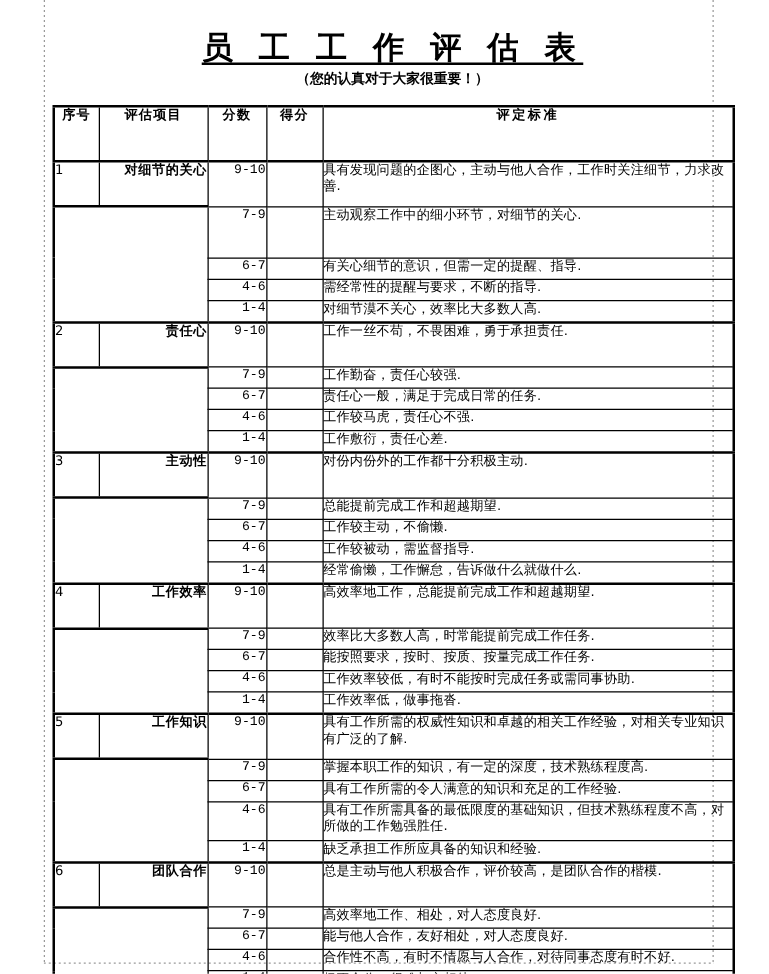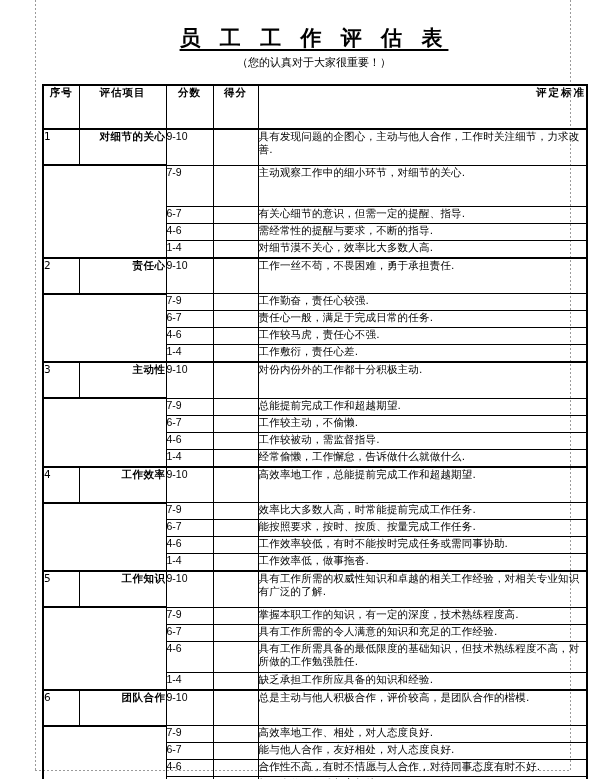--- a/index.html
+++ b/index.html
@@ -38,32 +38,33 @@
     top: 14px;
     width: 544px;
   }
 
   .title-block {
     text-align: center;
     padding-top: 10px;
   }
   .form-title {
     font-family: "DejaVu Sans", "Liberation Sans", sans-serif;
-    font-size: 21px;
+    font-size: 25px;
     font-weight: bold;
     letter-spacing: 6px;
     text-decoration: underline;
     text-underline-offset: 4px;
     display: inline-block;
     line-height: 28px;
   }
   .form-subtitle {
     font-size: 11px;
     line-height: 20px;
     margin-top: 1px;
+    font-weight: bold;
   }
 
   table.eval {
     border-collapse: collapse;
     table-layout: fixed;
     width: 544px;
     margin-top: 11px;
     border: 2px solid #000;
   }
   table.eval td, table.eval th {
@@ -84,21 +85,21 @@
   thead th {
     height: 42px;
     font-size: 12.5px;
     font-weight: bold;
     text-align: center;
     vertical-align: middle;
     border-bottom: 2px solid #000 !important;
     border-top: 2px solid #000 !important;
     letter-spacing: 1px;
   }
-  thead th.crit-head { letter-spacing: 2px; text-align: right; }
+  thead th.crit-head { letter-spacing: 2px; }
 
   td.no {
     font-size: 9px;
     text-align: left;
     padding-left: 2px;
     padding-top: 1px;
     vertical-align: top;
     font-family: "DejaVu Sans", "Liberation Sans", sans-serif;
   }
   td.item {
@@ -106,21 +107,22 @@
     font-weight: bold;
     text-align: right;
     vertical-align: bottom;
     padding-bottom: 2px;
     letter-spacing: 0.5px;
   }
   td.score {
     font-size: 10px;
     padding-left: 3px;
     padding-top: 1px;
-    font-family: Liberation Sans, sans-serif;
+    font-family: Liberation Mono, monospace;
+    text-align: right;
   }
   td.got { }
   td.crit {
     padding-left: 4px;
     padding-top: 1px;
     padding-right: 2px;
     font-size: 10.5px;
     letter-spacing: 0.2px;
   }
 

